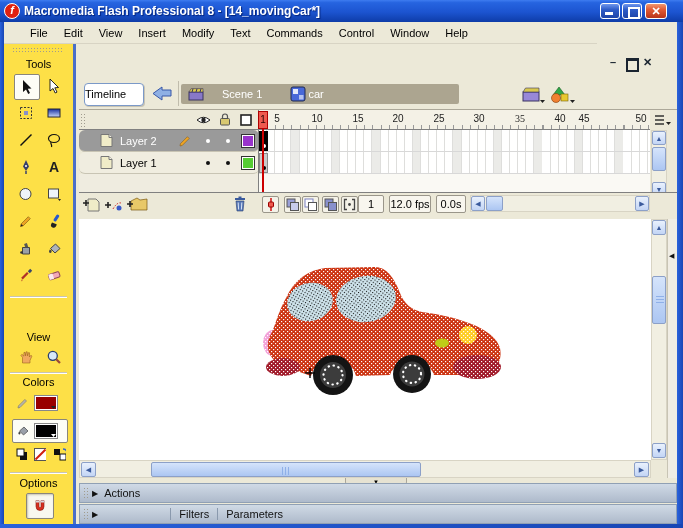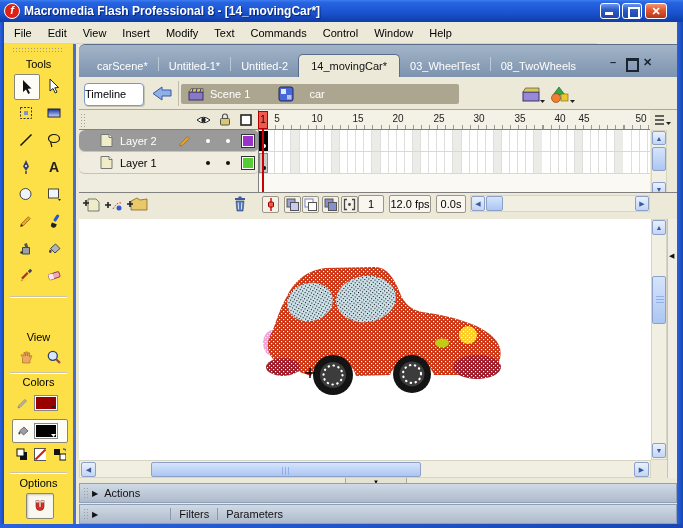--- a/index.html
+++ b/index.html
@@ -15,21 +15,21 @@
   .title-text{color:#fff;font-weight:bold;font-size:12px;text-shadow:1px 1px 1px #00227A;}
   .winbtn{position:absolute;top:3px;width:20px;height:16px;border-radius:3px;border:1px solid #fff;
     background:linear-gradient(180deg,#6E96EC,#2E5CC8 40%,#1E44A8);box-sizing:border-box;}
   .winbtn .bar{position:absolute;left:4px;bottom:3px;width:8px;height:3px;background:#fff;}
   .winbtn .box{position:absolute;left:5px;top:3px;width:8px;height:8px;border:2px solid #fff;}
   .winbtn.close{background:linear-gradient(180deg,#F0976F,#E25A35 40%,#B8341A);color:#fff;
     font-size:11px;font-weight:bold;text-align:center;line-height:14px;}
   .border-strip{background:linear-gradient(90deg,#2A62DC,#1846B4);}
   
   .menubar{left:0;top:22px;width:597px;height:22px;background:#ECE9D8;display:flex;align-items:center;
-    padding-left:6px;box-sizing:border-box;border-bottom:1px solid #D8D4C4;}
+    padding-left:22px;box-sizing:border-box;border-bottom:1px solid #D8D4C4;}
   .menu-item{padding:2px 8px;}
   
   .tools{left:4px;top:44px;width:72px;height:480px;background:#fde047;border-right:3px solid #4A6FC8;box-sizing:border-box;}
   .gripdots{background-image:radial-gradient(circle,#A09C8E 0.8px,transparent 1px);background-size:3px 3px;}
   .sect-title{text-align:center;font-size:11px;}
   .toolbtn{position:absolute;width:24px;height:24px;display:flex;align-items:center;justify-content:center;}
   .toolbtn.sel{background:#FDFDF6;border:1px solid #8A867A;border-radius:2px;box-shadow:inset 1px 1px 0 #fff;}
   .tool-divider{position:absolute;left:6px;width:57px;height:1px;background:#C8C4B4;box-shadow:0 1px 0 #fff;}
   .opt-pressed{background:#F8F8F0;border:1px solid #8A867A;border-radius:2px;box-shadow:inset 1px 1px 2px #c8c4b4;}
   
@@ -296,59 +296,47 @@
           <path d="M1 8 h5 M4.2 5.8 L6.5 8 4.2 10.2" fill="none" stroke="#333" stroke-width="1.2"></path>
           <path d="M12 14 q5-2.5 2.5-6 q-2.5-3.5 3-6" fill="none" stroke="#222" stroke-width="1.4"></path>
         </svg>
       <svg width="22" height="16">
           <path d="M1 8 h5 M4.2 5.8 L6.5 8 4.2 10.2" fill="none" stroke="#333" stroke-width="1.2"></path>
           <path d="M11 14 l3.5-11 3.5 8" fill="none" stroke="#222" stroke-width="1.4"></path>
         </svg>
     </div>
   </div>
 
-  <div class="abs tabbar">
-    <div style="width:8px;"></div>
-    <div class="dtab">carScene*</div>
-    <div class="dtab-sep"></div>
-    <div class="dtab">Untitled-1*</div>
-    <div class="dtab-sep"></div>
-    <div class="dtab">Untitled-2</div>
-    <div class="dtab active">14_movingCar*</div>
-    <div class="dtab">03_WheelTest</div>
-    <div class="dtab-sep"></div>
-    <div class="dtab">08_TwoWheels</div>
-  </div>
   <div class="abs tab-winctl" style="left:610px;top:56px;">–</div>
   <div class="abs" style="left:626px;top:58px;width:9px;height:9px;border:2px solid #1A2430;border-top-width:3px;"></div>
   <div class="abs tab-winctl" style="left:643px;top:56px;">✕</div>
 
   <div class="abs editbar"></div>
   <div class="abs tl-btn">Timeline</div>
   <div class="abs" style="left:150px;top:83px;width:24px;height:21px;">
     <svg width="24" height="21">
         <path d="M21 7 v6 h-9 v4 L3 10.5 12 4 v3z" fill="#8FB0E4" stroke="#3858A8" stroke-width="1"></path>
       </svg>
   </div>
   <div class="abs" style="left:178px;top:81px;width:1px;height:25px;background:#C0BCAC;"></div>
   <div class="abs crumbbar">
     <svg width="16" height="14" style="margin-left:7px;">
         <rect x="1" y="5" width="14" height="8" fill="#8878C8" stroke="#3A3460"></rect>
         <path d="M1 5 l2.2-3.4 11.8 0 0 3.4z" fill="#D8C850" stroke="#3A3460" stroke-width="0.6"></path>
         <line x1="5" y1="1.8" x2="4" y2="5" stroke="#3A3460"></line>
         <line x1="9" y1="1.8" x2="8" y2="5" stroke="#3A3460"></line>
         <line x1="13" y1="1.8" x2="12" y2="5" stroke="#3A3460"></line>
       </svg>
-    <span style="margin-left:6px;">Scene 1</span>
+    <span style="margin-left:18px;">Scene 1</span>
     <svg width="16" height="16" style="margin-left:28px;">
         <rect x="1" y="1" width="14" height="14" rx="2" fill="#4868D8" stroke="#202A50"></rect>
         <rect x="3" y="3" width="5" height="5" fill="#fff" opacity="0.85"></rect>
         <rect x="9" y="9" width="4.5" height="4.5" fill="#fff" opacity="0.6"></rect>
       </svg>
-    <span style="margin-left:15px;">car</span>
+    <span style="margin-left:2px;">car</span>
   </div>
   <div class="abs" style="left:521px;top:84px;width:26px;height:22px;">
     <svg width="26" height="22">
         <rect x="2" y="8" width="16" height="9" fill="#9888D8" stroke="#3A3460"></rect>
         <path d="M2 8 l2.5-4 13.5 0 0 4z" fill="#D8C850" stroke="#3A3460" stroke-width="0.6"></path>
         <path d="M19 16 l5 0 -2.5 3z" fill="#222"></path>
       </svg>
   </div>
   <div class="abs" style="left:549px;top:84px;width:28px;height:22px;">
     <svg width="28" height="22">
@@ -408,21 +396,21 @@
   <div class="abs" style="left:258px;top:110px;width:1px;height:108px;background:#808080;"></div>
 
   <div class="abs ruler">
     <div class="ticks"></div>
     <span class="tick-num" style="left:18px;">5</span>
     <span class="tick-num" style="left:58px;">10</span>
     <span class="tick-num" style="left:99px;">15</span>
     <span class="tick-num" style="left:139px;">20</span>
     <span class="tick-num" style="left:180px;">25</span>
     <span class="tick-num" style="left:220px;">30</span>
-    <span class="tick-num" style="left:261px;">35</span>
+    <span class="tick-num" style="left:261px;font-family:Liberation Serif, serif;">35</span>
     <span class="tick-num" style="left:301px;">40</span>
     <span class="tick-num" style="left:325px;">45</span>
     <span class="tick-num" style="left:382px;">50</span>
   </div>
   <div class="abs framegrid" style="top:130px;"></div>
   <div class="abs framegrid" style="top:152px;"></div>
   <div class="abs" style="left:259px;top:174px;width:391px;height:18px;background:#FAF9F4;"></div>
 
   <div class="abs" style="left:259px;top:131px;width:9px;height:20px;background:#000;">
     <div class="dot" style="position:absolute;left:2.5px;bottom:3px;background:#fff;"></div>

